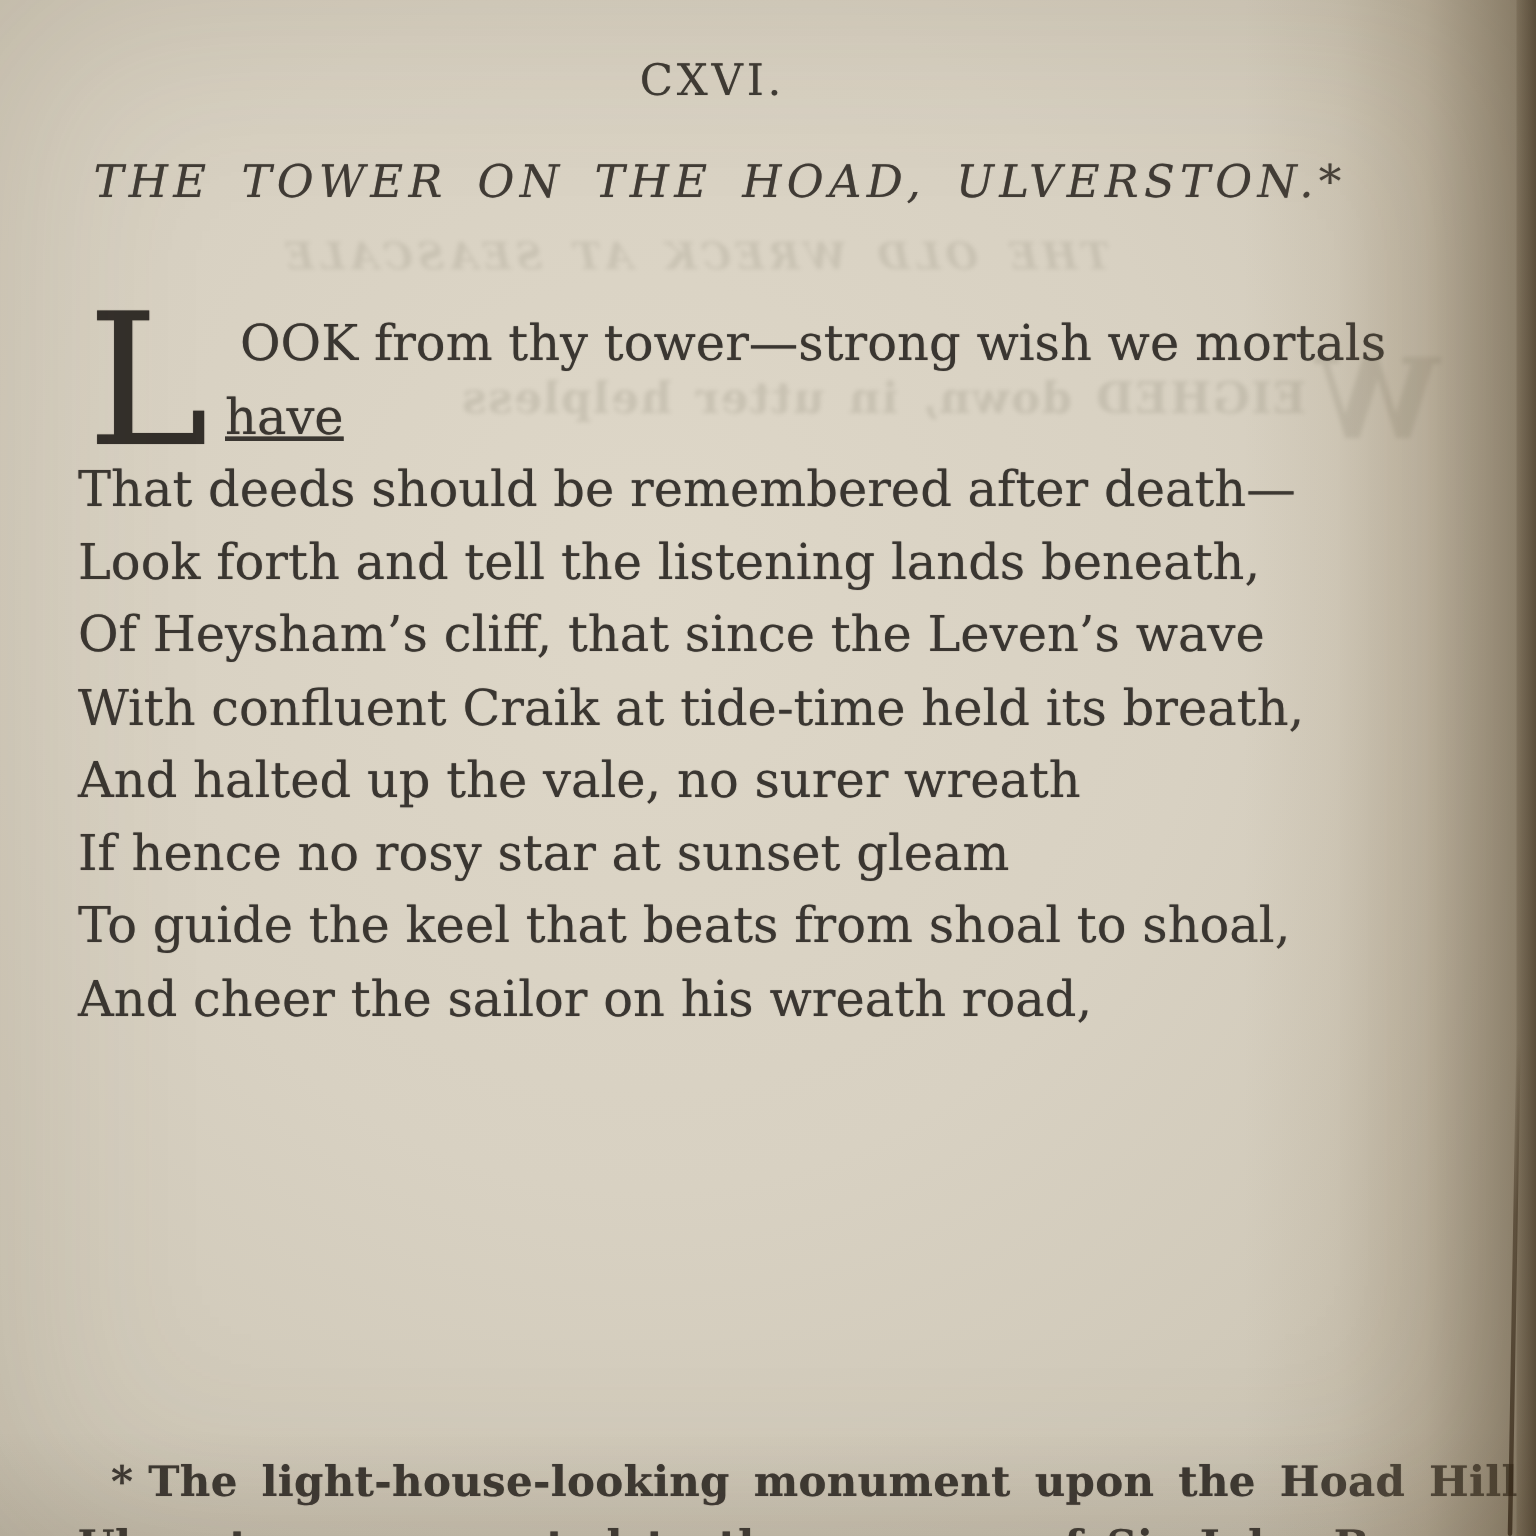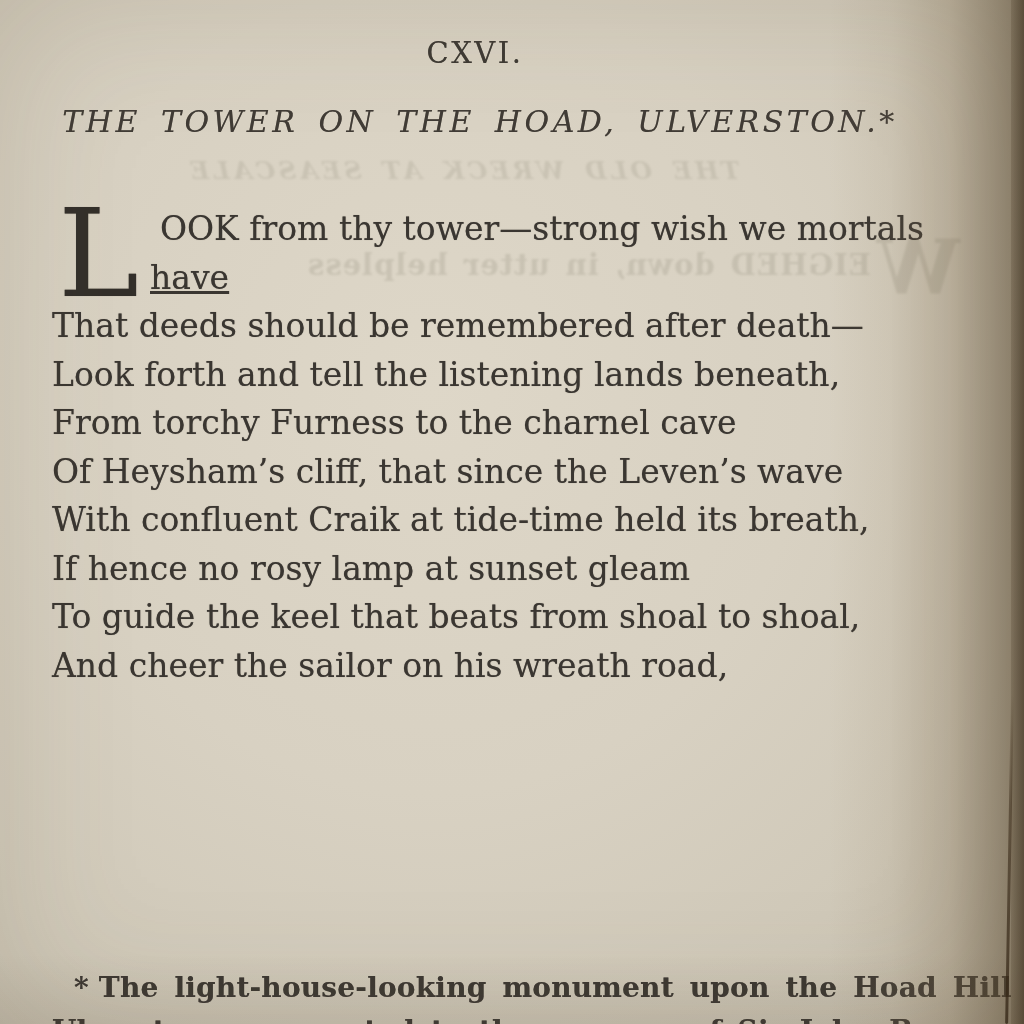--- a/index.html
+++ b/index.html
@@ -82,24 +82,24 @@
   <div class="page-number">CXVI.</div>
 
   <div class="poem-title">THE TOWER ON THE HOAD, ULVERSTON.*</div>
 
   <div class="poem">
     <span class="dropcap">L</span>
     <div class="dc-line1">OOK from thy tower—strong wish we mortals</div>
     <div class="dc-line2">have</div>
     <div class="poem-line">That deeds should be remembered after death—</div>
     <div class="poem-line">Look forth and tell the listening lands beneath,</div>
-    <div class="poem-line">From torchy Furness to the charnel cave</div>
     <div class="poem-line">Of Heysham’s cliff, that since the Leven’s wave</div>
     <div class="poem-line">With confluent Craik at tide-time held its breath,</div>
-    <div class="poem-line">If hence no rosy lamp at sunset gleam</div>
+    <div class="poem-line">And halted up the vale, no surer wreath</div>
+    <div class="poem-line">If hence no rosy star at sunset gleam</div>
     <div class="poem-line">To guide the keel that beats from shoal to shoal,</div>
     <div class="poem-line">And cheer the sailor on his wreath road,</div>
   </div>
 
   <div class="footnote">
     <div class="fn-line1">
       <span class="fn-marker">*</span><span>The light-house-looking monument upon the Hoad Hill at</span>
     </div>
     <div class="fn-line2">Ulverston was erected to the memory of Sir John Barrow</div>
   </div>

